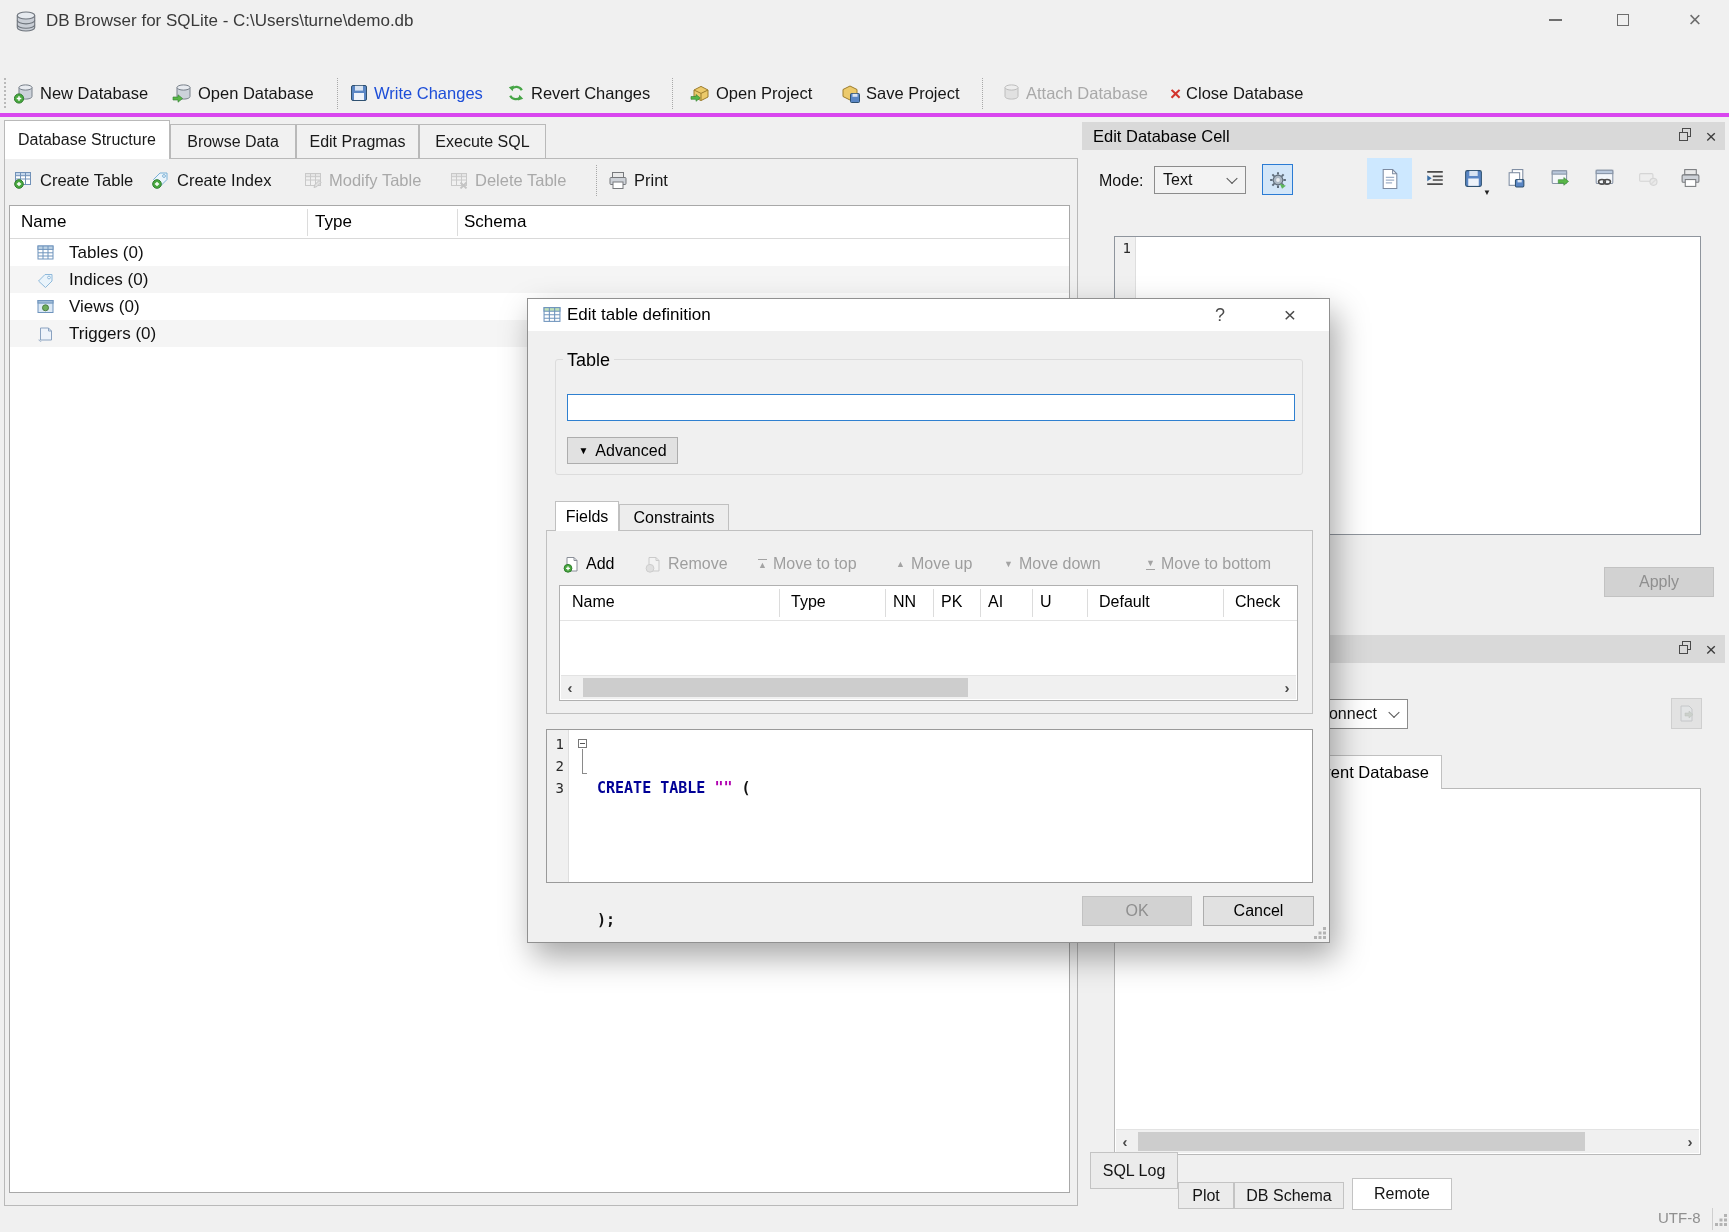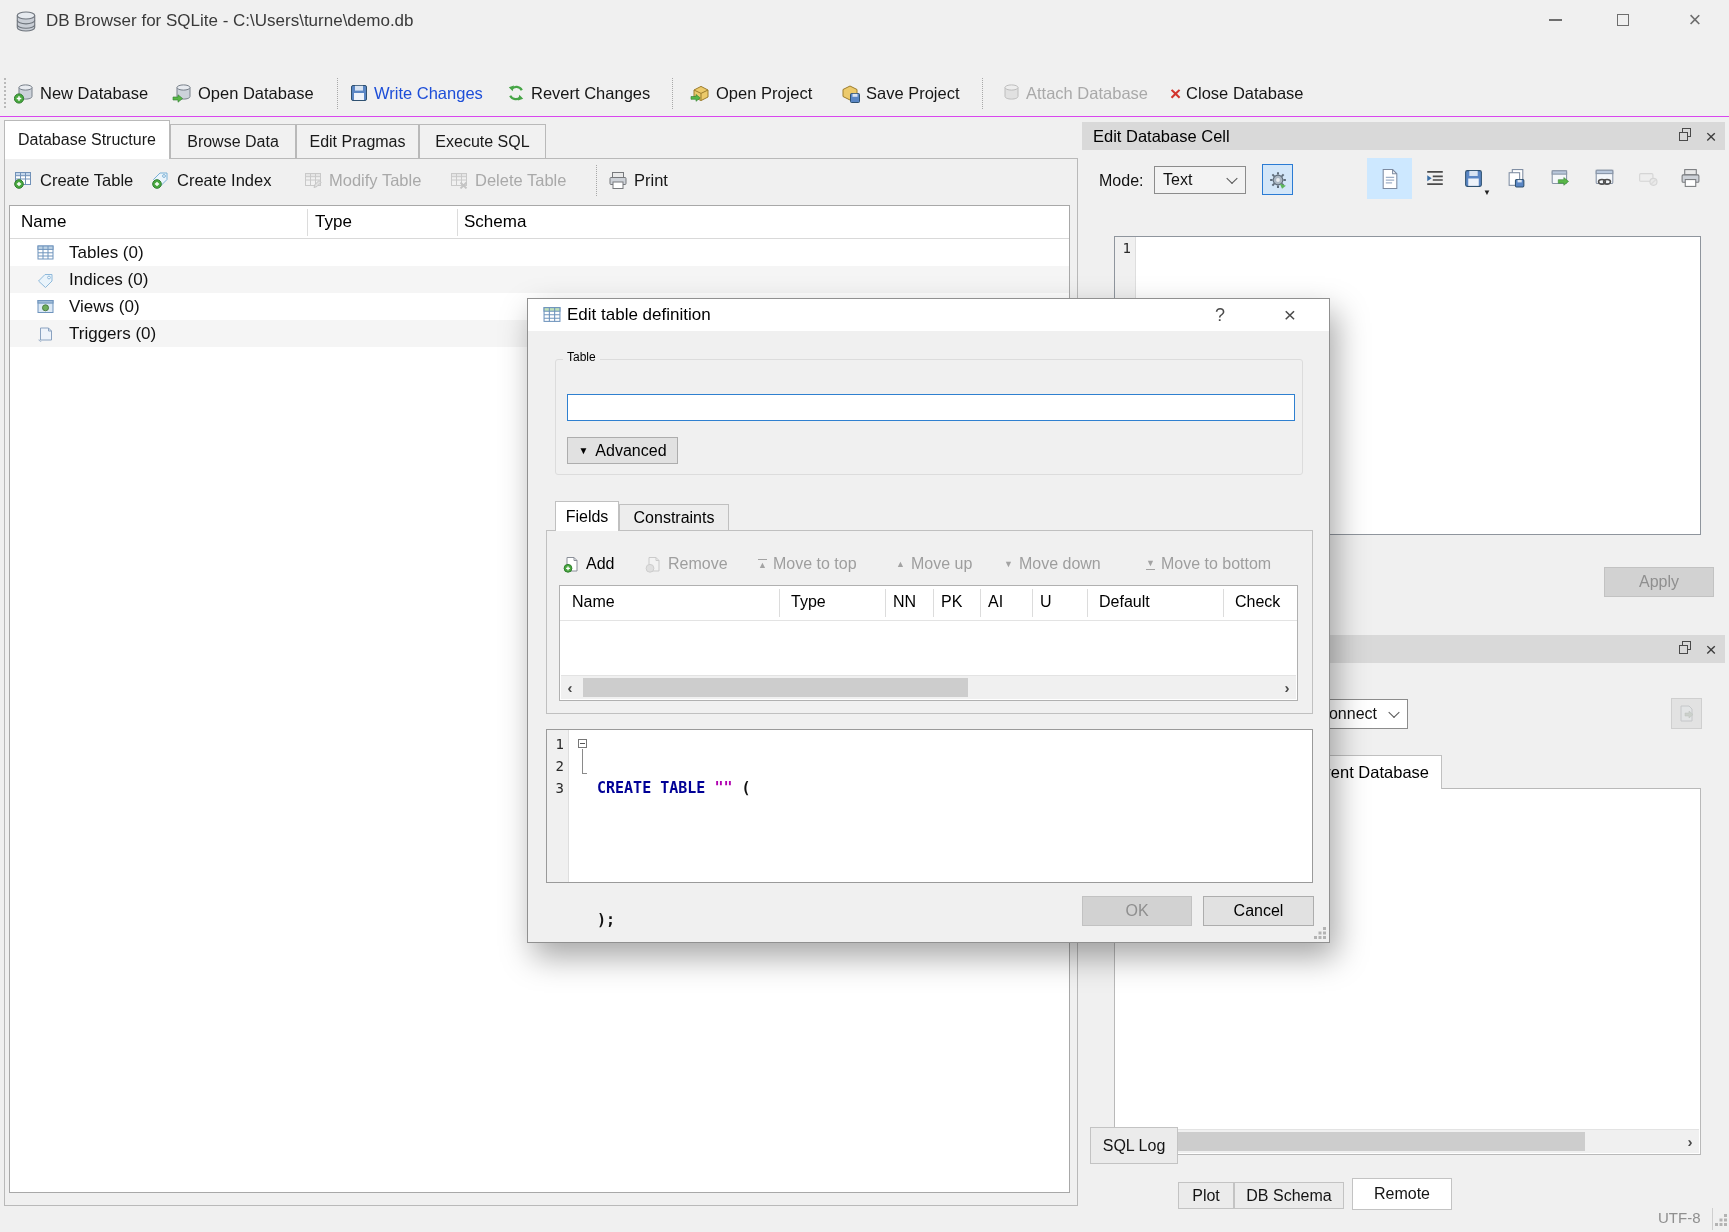--- a/index.html
+++ b/index.html
@@ -15,21 +15,21 @@
 .winbtn{position:absolute;top:4px;width:46px;height:32px;display:flex;align-items:center;justify-content:center;color:#6e6e6e}
 .minbar{width:13px;height:1.5px;background:#6e6e6e}
 .maxbox{width:12px;height:12px;border:1.2px solid #6e6e6e}
 .closex{font-size:22px;line-height:1;color:#6e6e6e}
 
 
 .menubar{position:absolute;left:0;top:44px;width:1729px;height:26px;display:flex;align-items:center;padding-left:5px}
 .menu-item{padding:0 10px;font-size:16px;color:#2b2b2b;height:24px;display:flex;align-items:center}
 
 
-.toolbar{position:absolute;left:0;top:70px;width:1729px;height:47px;border-bottom:1px solid #d946ef}
+.toolbar{position:absolute;left:0;top:70px;width:1729px;height:47px;border-bottom:4px solid #d946ef}
 .thandle{position:absolute;left:4px;top:8px;width:0;height:30px;border-left:2px dotted #b9b9b9}
 .tsep{position:absolute;top:8px;width:0;height:31px;border-left:1px dotted #a8a8a8}
 .tbtn{position:absolute;top:0;height:46px;display:flex;align-items:center;gap:5px;font-size:16.5px;color:#161616;white-space:nowrap}
 .tbtn.dis{color:#a9a9a9}
 .tbtn.dis svg{opacity:.45;filter:grayscale(1)}
 .dd-arrow{font-size:8px;color:#222;line-height:1}
 
 
 .mtab{position:absolute;font-size:16px;display:flex;align-items:center;justify-content:center;
       background:#f1f1f1;border:1px solid #b9b9b9;border-bottom:none;color:#191919}
@@ -89,21 +89,21 @@
 .gripdot{position:absolute;width:2.5px;height:2.5px;background:#b3b3b3;
   box-shadow:-4.5px 4.5px #b3b3b3,0 4.5px #b3b3b3,-9px 9px #b3b3b3,-4.5px 9px #b3b3b3,0 9px #b3b3b3}
 
 
 .dialog{position:absolute;left:527px;top:298px;width:803px;height:645px;background:#f0f0f0;
         border:1px solid #909090;box-shadow:6px 14px 30px rgba(0,0,0,.35);z-index:40}
 .dlg-title{position:absolute;left:0;top:0;right:0;height:32px;background:#fff;display:flex;align-items:center}
 .dlg-title-text{margin-left:39px;font-size:17px;color:#000}
 .dlg-tbtn{position:absolute;top:2px;width:32px;height:28px;display:flex;align-items:center;justify-content:center;font-size:18px;color:#4a4a4a}
 .group{position:absolute;border:1px solid #dcdcdc;border-radius:3px}
-.group-label{position:absolute;top:-10px;left:7px;background:#f0f0f0;padding:0 4px;font-size:12px;color:#000}
+.group-label{position:absolute;top:-10px;left:7px;background:#f0f0f0;padding:0 4px;font-size:18px;color:#000}
 .txtinput{position:absolute;border:1px solid #2f80d0;background:#fff;font-size:16px;padding:0 6px}
 .dtab{position:absolute;font-size:16px;display:flex;align-items:center;justify-content:center;
       background:#ededed;border:1px solid #c0c0c0;border-bottom:none;color:#000}
 .dtab.active{background:#fff;z-index:2}
 .dpane{position:absolute;border:1px solid #c0c0c0;background:#f0f0f0}
 .dact{position:absolute;top:252px;height:26px;display:flex;align-items:center;gap:6px;font-size:16px;color:#9e9e9e;white-space:nowrap}
 .dact.en{color:#000}
 .dact svg{flex:none}
 .dact.dis svg{opacity:.5;filter:grayscale(1)}
 .mv{font-size:9px;color:#a3a3a3;line-height:1}
@@ -484,21 +484,21 @@
   </div>
 
   <div class="ftable" style="left:1114px;top:788px;width:587px;height:367px;border-color:#b9b9b9">
     <div class="hscroll" style="left:1px;right:1px;bottom:1px;height:24px">
       <span class="scr-arrow">‹</span>
       <span class="scr-thumb" style="left:22px;width:447px"></span>
       <span class="scr-arrow" style="position:absolute;right:0">›</span>
     </div>
   </div>
 
-  <div class="btab" style="left:1090px;top:1127px;width:88px;height:37px">
+  <div class="btab" style="left:1090px;top:1152px;width:88px;height:37px">
     <span>SQL Log</span>
   </div>
   <div class="btab" style="left:1178px;top:1182px;width:56px;height:27px">
     <span>Plot</span>
   </div>
   <div class="btab" style="left:1234px;top:1182px;width:110px;height:27px">
     <span>DB Schema</span>
   </div>
   <div class="btab active" style="left:1352px;top:1178px;width:100px;height:32px">
     <span>Remote</span>

